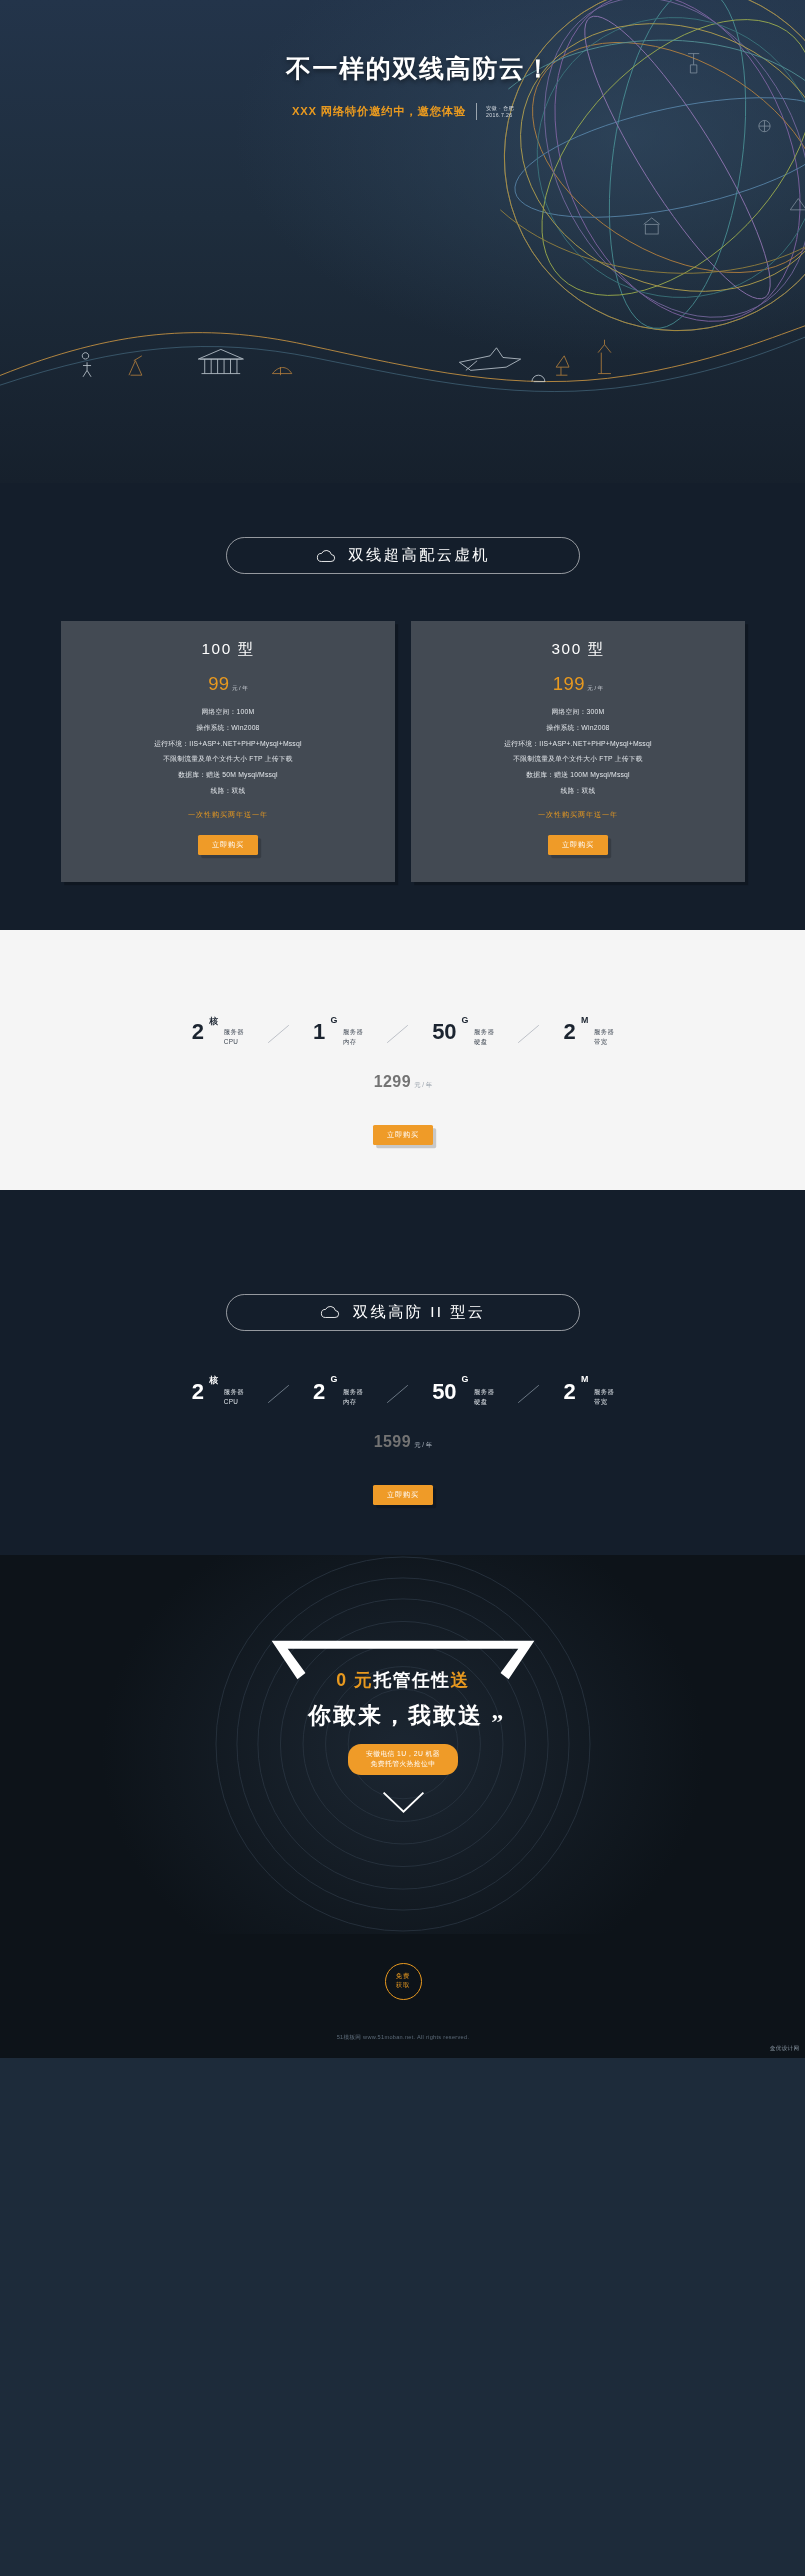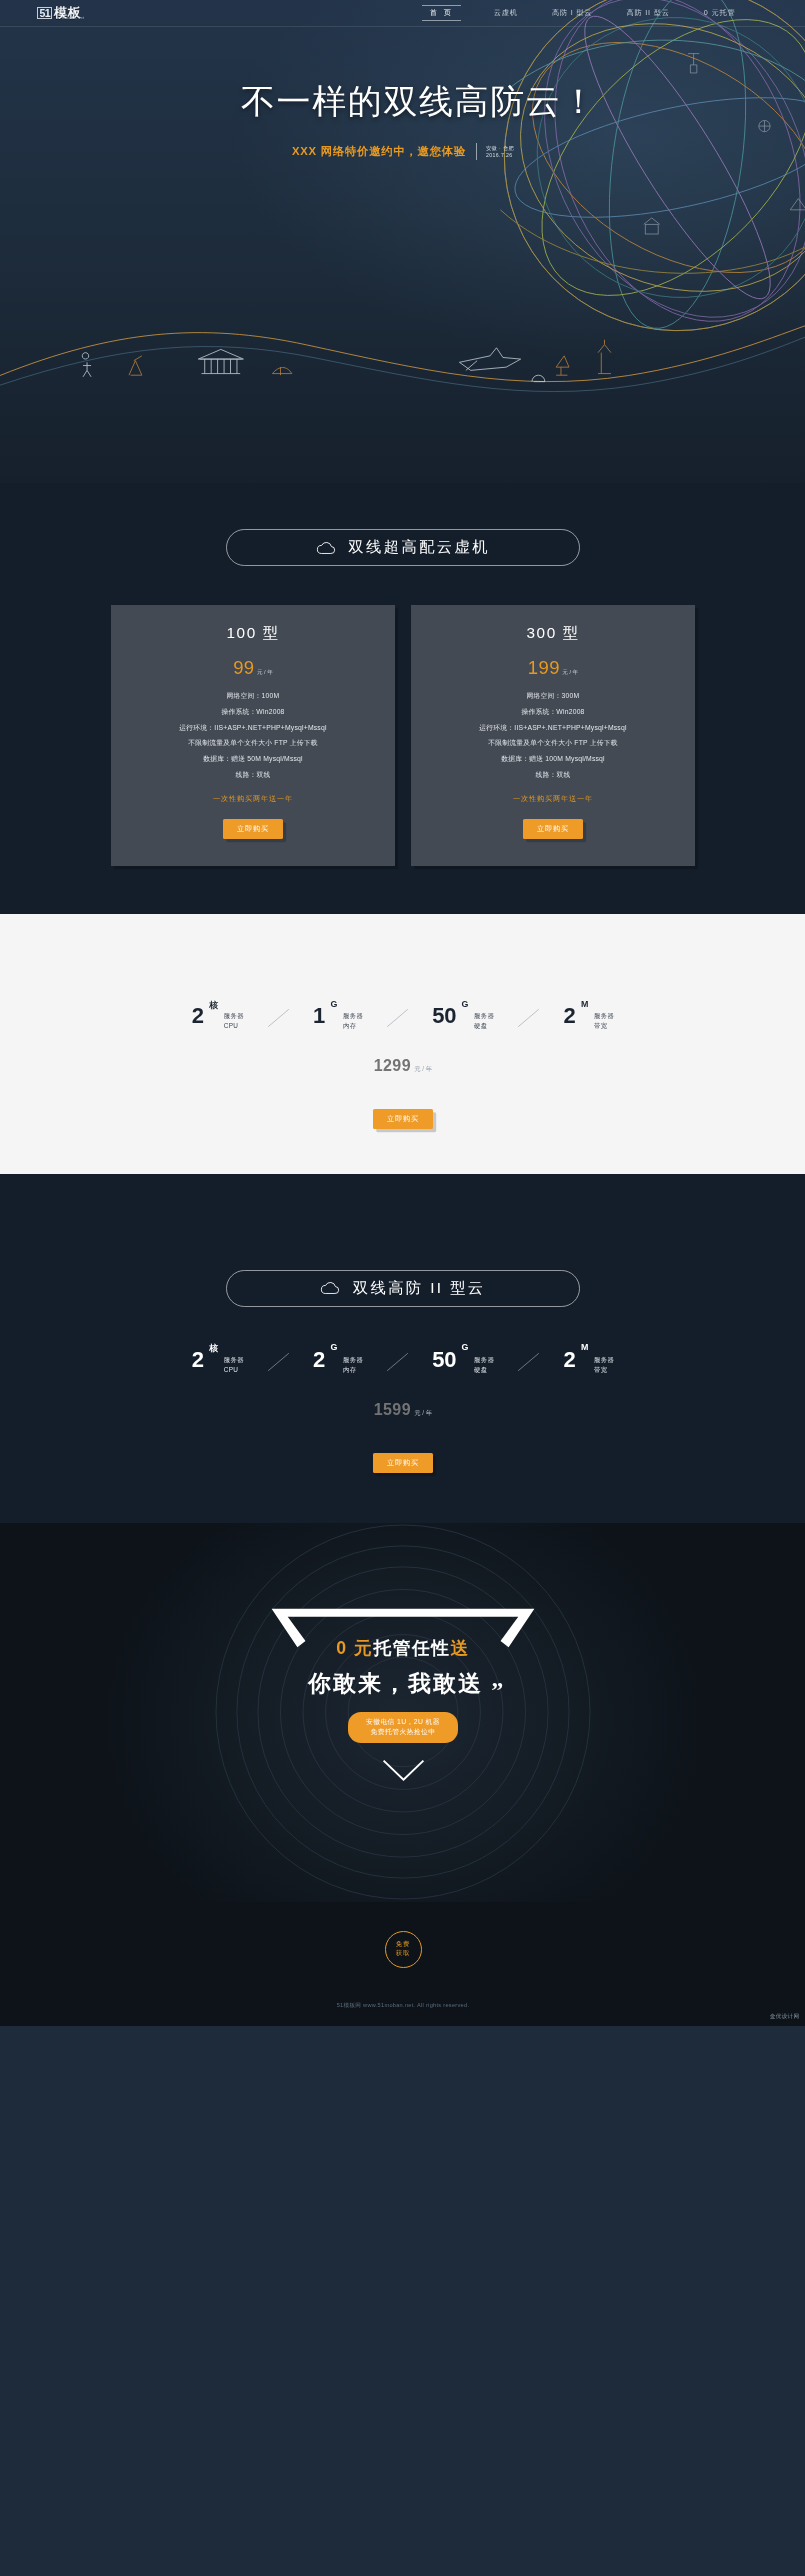--- a/index.html
+++ b/index.html
@@ -92,22 +92,22 @@
   .wave  { position:absolute; left:0; bottom:72px; width:806px; height:113px; }
   .ground-icons { position:absolute; left:0; bottom:77px; width:806px; height:89px; }
 
   .hero-copy {
     position:relative;
     z-index:10;
     text-align:center;
     padding-top:52px;
   }
   .hero-title {
-    font-size:34px;
-    font-weight:normal;
+    font-size:25px;
+    font-weight:bold;
     color:#ffffff;
     letter-spacing:1.6px;
     text-shadow:0 1.6px 4.8px rgba(0,0,0,.55);
     margin-left:32px;
   }
   .hero-sub {
     margin-top:17.7px;
     display:inline-flex;
     align-items:center;
     gap:6.4px;
@@ -118,21 +118,21 @@
   }
   .hero-sub .divider { width:0.8px; height:17.7px; background:#9aa4ae; margin:0 3.2px; }
   .hero-date { display:flex; flex-direction:column; align-items:flex-start; line-height:1.25; }
   .hero-date span { font-size:5.2px; color:#d9dee4; letter-spacing:0.4px; font-weight:normal;}
 
   
   .sec-dark  { background:#141e2b; width:806px; position:relative; }
   .sec-light { background:#f5f5f5; width:806px; position:relative; }
 
   .pill {
-    margin:4px auto;
+    margin:12px auto;
     width:354px;
     height:37px;
     border:0.8px solid rgba(255,255,255,.55);
     border-radius:19.3px;
     display:flex;
     align-items:center;
     justify-content:center;
     gap:11.3px;
   }
   .pill.light { border-color:#2b3442; }
@@ -140,21 +140,21 @@
   .pill.light .pill-txt { color:#1f2835; }
 
   
   .cards {
     display:flex;
     justify-content:center;
     gap:16px;
     padding:35px 0 48px;
   }
   .card {
-    width:284px;
+    width:334px;
     background:#434a53;
     padding:17.7px 0 27px;
     text-align:center;
     box-shadow:3.2px 3.2px 0 rgba(0,0,0,.22);
   }
   .card-title { font-size:15.3px; color:#ffffff; letter-spacing:1.6px; margin-bottom:13px; }
   .card-price { margin-bottom:14.5px; }
   .card-price .num { font-size:18.5px; font-weight:normal; color:#e8991f; letter-spacing:0.4px; }
   .card-price .unit { font-size:5.6px; color:#d9dde2; margin-left:2.4px; }
   .card-line { font-size:6.8px; color:#e4e8ec; line-height:1; margin:8.9px 0; letter-spacing:0.2px; }
@@ -269,34 +269,20 @@
   .corner-badge {
     position:absolute; right:6.4px; bottom:4.8px;
     font-size:5.6px; color:#8d9aa6; letter-spacing:0.4px;
   }
 </style>
 </head>
 <body>
 
 <section class="hero">
 
-  <nav class="navbar">
-    <div class="logo">
-      <span class="logo-51">51</span>
-      <span class="logo-cn">模板</span>
-      <span class="logo-dom">moban.net</span>
-    </div>
-    <div class="navlinks">
-      <a href="#" class="navlink active">首 页</a>
-      <a href="#" class="navlink">云虚机</a>
-      <a href="#" class="navlink">高防 I 型云</a>
-      <a href="#" class="navlink">高防 II 型云</a>
-      <a href="#" class="navlink">0 元托管</a>
-    </div>
-  </nav>
 
   <svg class="globe" viewBox="0 0 560 470">
     <g fill="none" stroke-width="1.1" opacity=".85">
       <ellipse cx="280" cy="235" rx="215" ry="215" stroke="#6f7f8f"></ellipse>
       <ellipse cx="280" cy="235" rx="215" ry="215" stroke="#c7a23c" transform="rotate(18 280 235)"></ellipse>
       <ellipse cx="280" cy="235" rx="80" ry="214" stroke="#4f9ea0" transform="rotate(8 280 235)"></ellipse>
       <ellipse cx="280" cy="235" rx="140" ry="212" stroke="#8e6bb0" transform="rotate(-22 280 235)"></ellipse>
       <ellipse cx="280" cy="235" rx="196" ry="120" stroke="#c78b3e" transform="rotate(30 280 235)"></ellipse>
       <ellipse cx="280" cy="235" rx="206" ry="62" stroke="#5f8fb5" transform="rotate(-12 280 235)"></ellipse>
       <ellipse cx="280" cy="235" rx="120" ry="208" stroke="#b2c44f" transform="rotate(44 280 235)"></ellipse>

